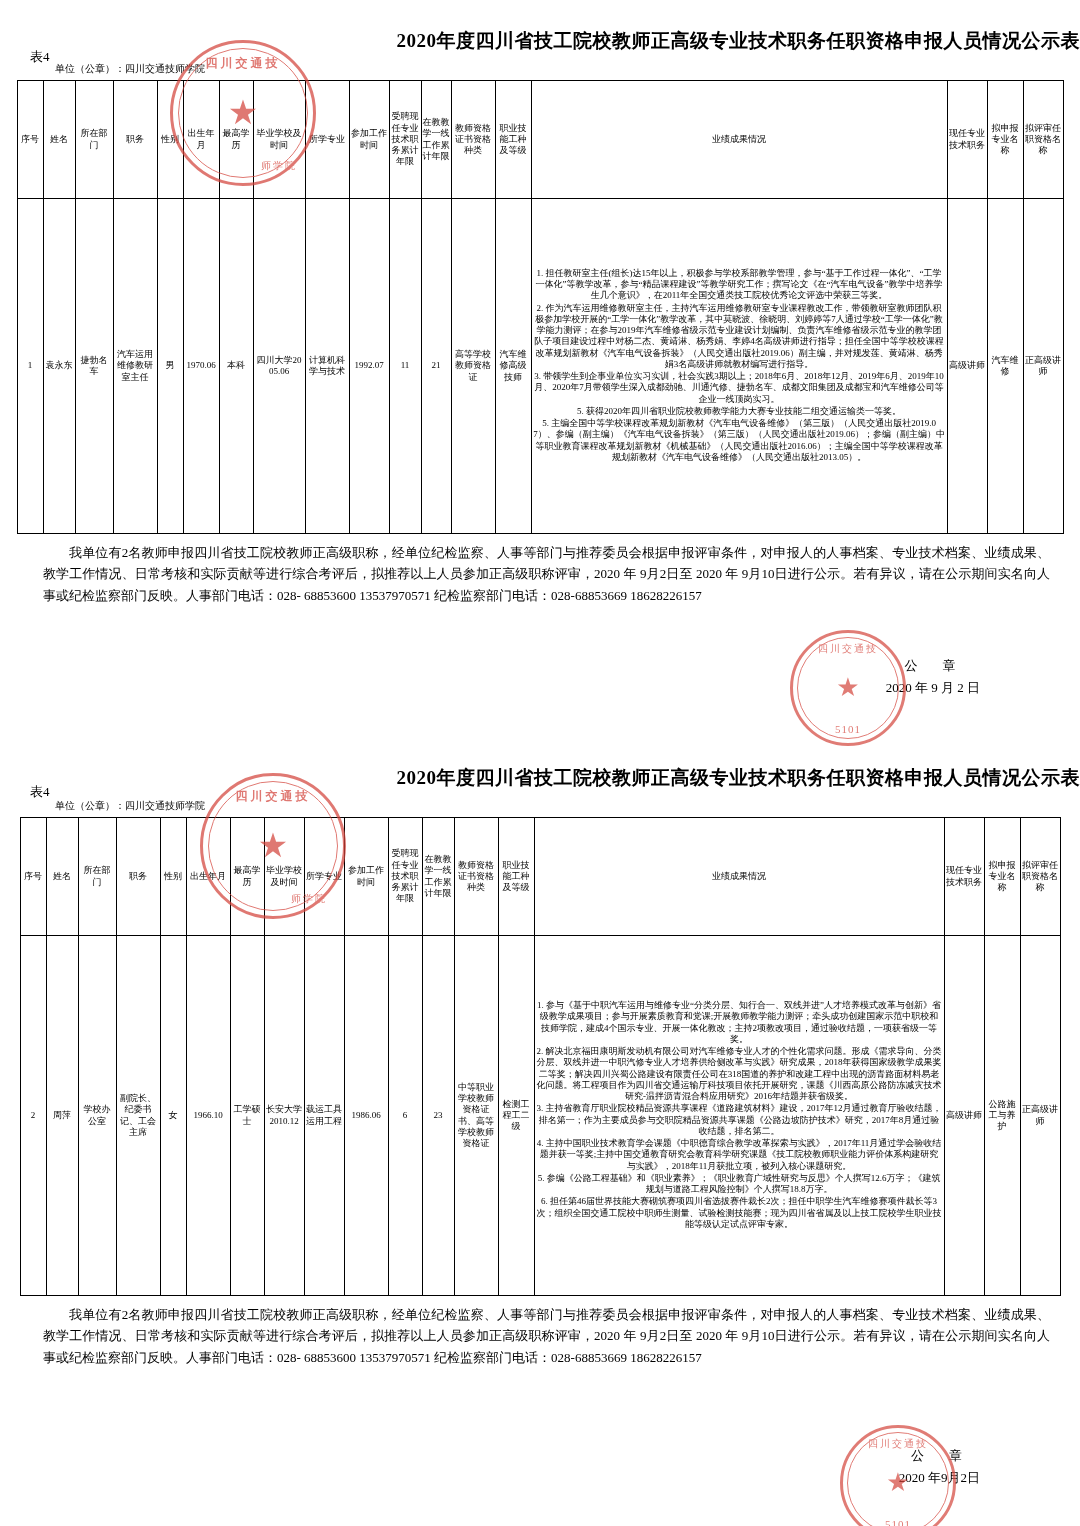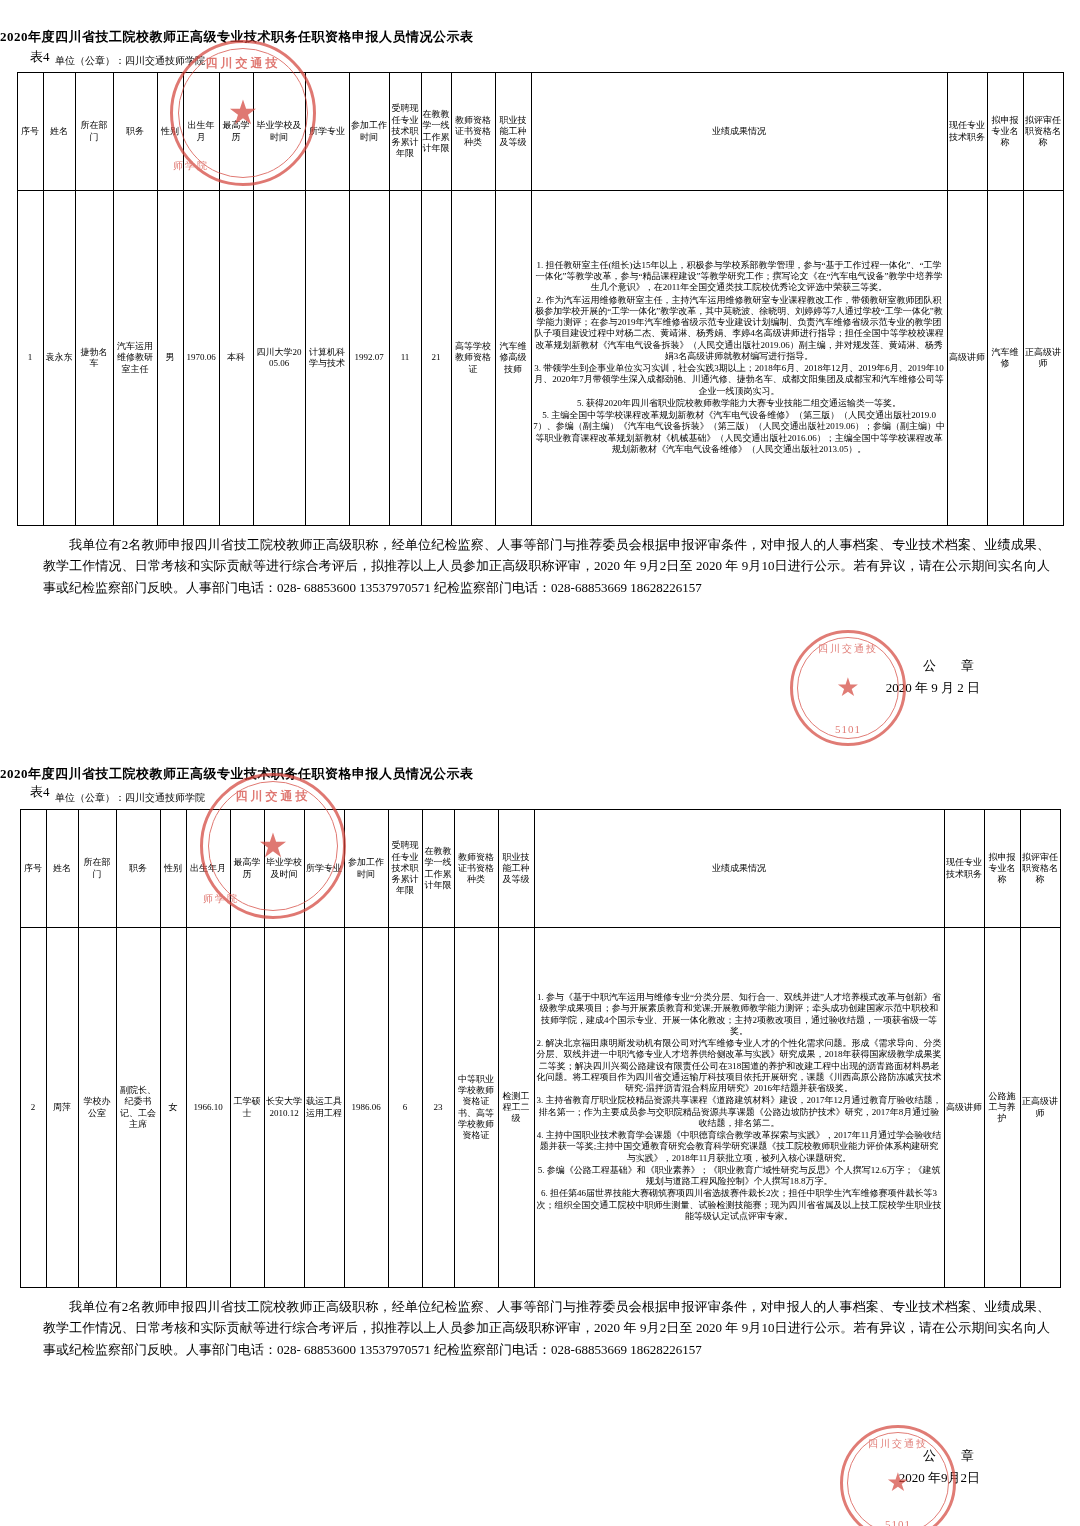--- a/index.html
+++ b/index.html
@@ -23,22 +23,22 @@
   }
   .page-1 { height: 745px; }
   .page-2 { height: 760px; }
 
   .form-label {
     position: absolute;
     left: 30px;
     font-size: 13px;
   }
   .doc-title {
-    text-align: left;
-    font-size: 13px;
+    text-align: right;
+    font-size: 19px;
     font-weight: bold;
     letter-spacing: 0.5px;
     margin: 0;
     padding-top: 28px;
   }
   .unit-line {
     font-size: 10px;
     margin: 8px 0 4px 55px;
   }
   table.main {
@@ -78,21 +78,21 @@
     line-height: 1.65;
     text-align: justify;
   }
   .footnote p { margin: 0; }
   .footnote .indent { text-indent: 26px; margin-left: 13px; }
   .sig-block {
     position: absolute;
     right: 100px;
     font-size: 13px;
     line-height: 1.7;
-    text-align: right;
+    text-align: center;
   }
   .sig-block .gz { letter-spacing: 6px; }
 
   
   .seal {
     position: absolute;
     border: 3px solid #d4453c;
     border-radius: 50%;
     opacity: 0.72;
     pointer-events: none;
@@ -116,22 +116,22 @@
     position: absolute;
     left: 0; right: 0; top: 12px;
     text-align: center;
     color: #d4453c;
     font-size: 12px;
     letter-spacing: 3px;
     font-weight: bold;
   }
   .seal .txt-bot {
     position: absolute;
-    left: 0; right: 8px; bottom: 10px;
-    text-align: left;
+    left: 0; right: 16px; bottom: 10px;
+    text-align: right;
     color: #d4453c;
     font-size: 10px;
     letter-spacing: 2px;
     margin-top: 16px;
   }
   .seal-sm {
     position: absolute;
     border: 3px solid #d4453c;
     border-radius: 50%;
     opacity: 0.7;

